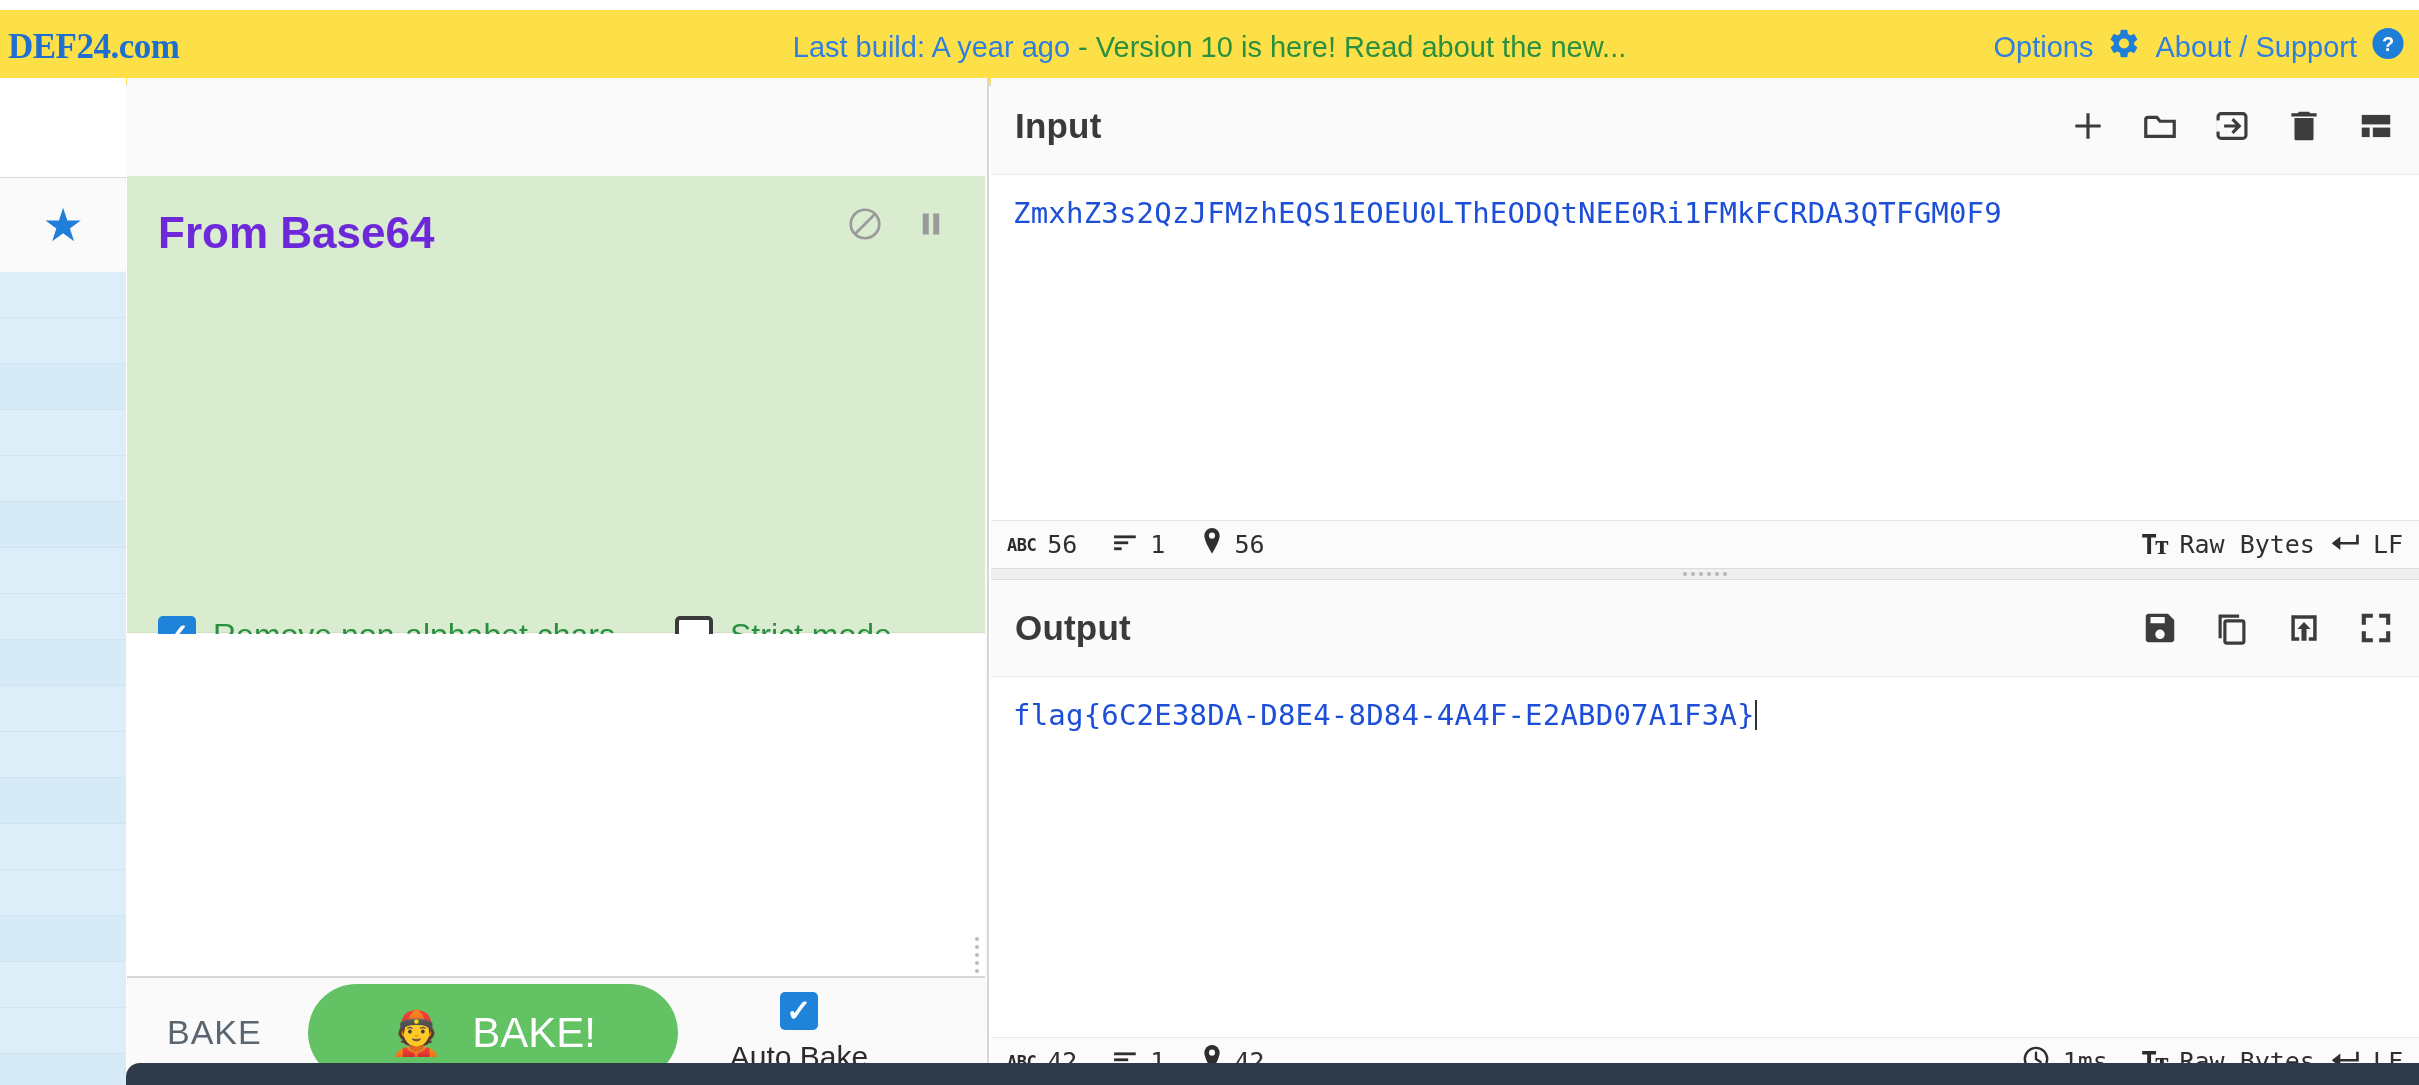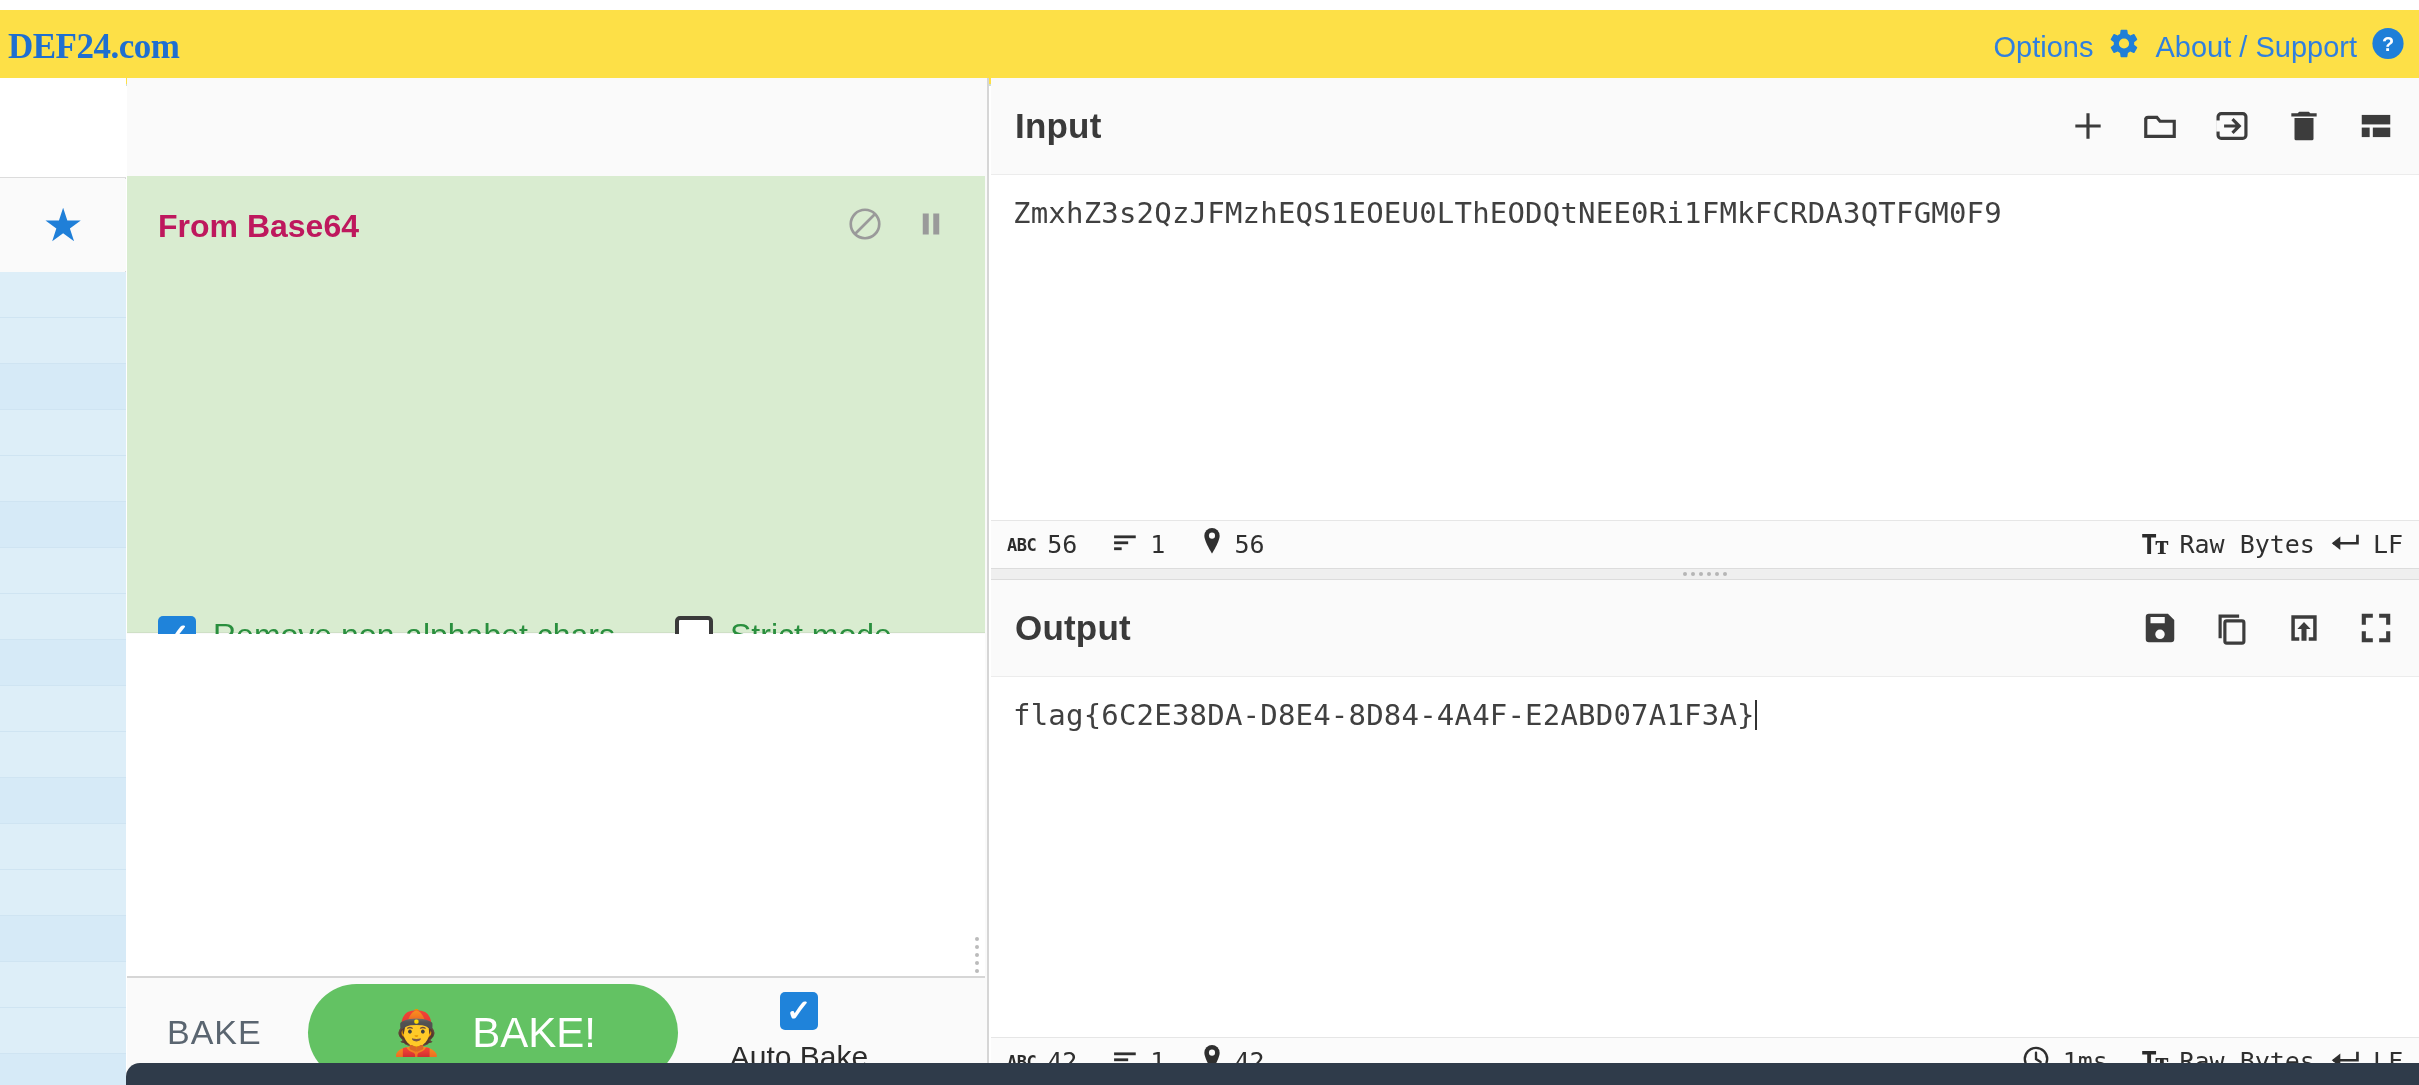--- a/index.html
+++ b/index.html
@@ -83,21 +83,21 @@
   .ti { cursor: pointer; display: inline-flex; align-items: center; justify-content: center; }
 
   
   #op-card {
     position: absolute; left: 0; top: 98px; width: 858px; height: 457px;
     background: #d9ecd0;
     border-bottom: 1px solid #cfe0c6;
   }
   #op-title {
     position: absolute; left: 31px; top: 32px;
-    font-size: 32px; font-weight: bold; color: #be185d;
+    font-size: 44px; font-weight: bold; color: #6d28d9;
   }
   #op-card-icons {
     position: absolute; right: 36px; top: 30px;
     display: flex; align-items: center; gap: 30px;
   }
   #alphabet-field {
     position: absolute; left: 31px; top: 140px; width: 790px; height: 87px;
     background: #fff; border-radius: 4px;
   }
   #alphabet-label {
@@ -182,21 +182,21 @@
   .io-head {
     height: 97px; display: flex; align-items: center; padding: 0 24px 0 24px;
     border-bottom: 1px solid #ececec; background: #fafafa;
   }
   .io-body {
     position: absolute; left: 0; right: 0; background: #fff;
     padding: 18px 22px;
   }
   .io-text {
     font-family: "DejaVu Sans Mono", monospace;
-    font-size: 29px; color: #404040; line-height: 1.35;
+    font-size: 29px; color: #1d4ed8; line-height: 1.35;
     white-space: pre-wrap; word-break: break-all;
     letter-spacing: 0.2px;
   }
   .caret-bar {
     display: inline-block; width: 2px; height: 30px;
     background: #333; vertical-align: -5px;
   }
   .io-status {
     position: absolute; left: 0; right: 0; height: 48px;
     background: #fbfbfb; border-top: 1px solid #e6e6e6;
@@ -226,20 +226,23 @@
     font-family: "DejaVu Sans Mono", monospace;
     font-size: 17px; font-weight: bold; letter-spacing: -0.5px; color: #2b2b2b;
   }
   .tt-ico { font-weight: bold; font-size: 27px; letter-spacing: -2px; color: #2b2b2b; }
 </style>
 </head>
 <body>
 
 <div id="banner">
   <div id="brand">DEF24.com</div>
+  <div id="banner-msg">
+    <span class="blue">Last build: A year ago</span><span> - Version 10 is here! Read about the new...</span>
+  </div>
   <div id="banner-right">
     <span class="lnk">Options</span>
     <span class="gear-ico">
       <svg width="34" height="34" viewBox="0 0 24 24">
           <path fill="#1f7fd8" d="M19.14 12.94a7.07 7.07 0 0 0 .06-.94 7.07 7.07 0 0 0-.06-.94l2.03-1.58a.5.5 0 0 0 .12-.62l-1.92-3.32a.5.5 0 0 0-.6-.22l-2.39.96a7 7 0 0 0-1.62-.94l-.36-2.54a.5.5 0 0 0-.5-.42h-3.84a.5.5 0 0 0-.5.42l-.36 2.54a7 7 0 0 0-1.62.94l-2.39-.96a.5.5 0 0 0-.6.22L2.67 8.86a.5.5 0 0 0 .12.62l2.03 1.58a7.07 7.07 0 0 0 0 1.88L2.79 14.52a.5.5 0 0 0-.12.62l1.92 3.32a.5.5 0 0 0 .6.22l2.39-.96c.5.38 1.04.7 1.62.94l.36 2.54a.5.5 0 0 0 .5.42h3.84a.5.5 0 0 0 .5-.42l.36-2.54a7 7 0 0 0 1.62-.94l2.39.96a.5.5 0 0 0 .6-.22l1.92-3.32a.5.5 0 0 0-.12-.62zM12 15.6A3.6 3.6 0 1 1 15.6 12 3.6 3.6 0 0 1 12 15.6z"></path>
         </svg>
     </span>
     <span class="lnk">About / Support</span>
     <span class="help-ico">
       <svg width="34" height="34" viewBox="0 0 24 24">

